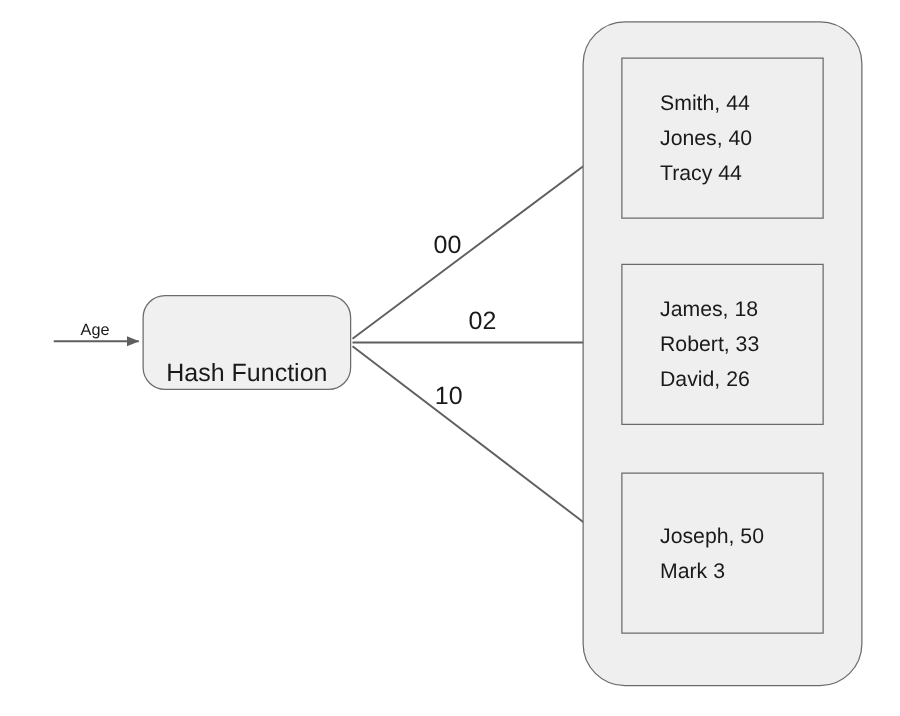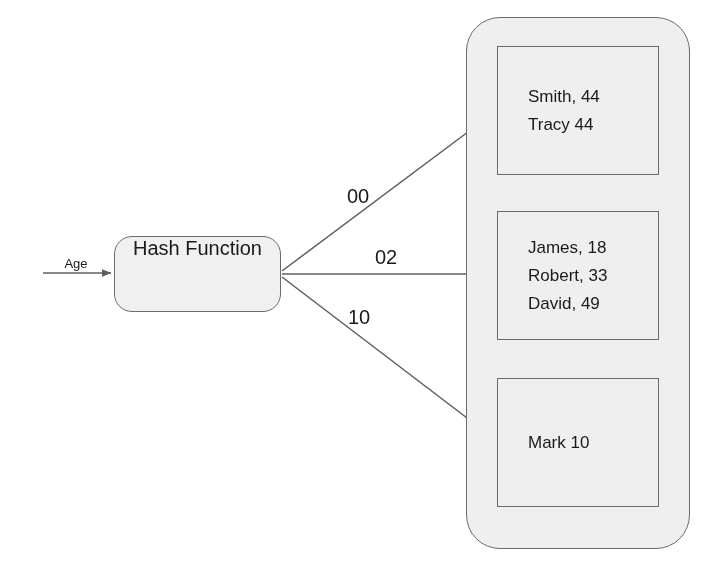--- a/index.html
+++ b/index.html
@@ -40,21 +40,21 @@
     line-height: 15px;
   }
   .hash-box {
     position: absolute;
     left: 114px; top: 236px;
     width: 167px; height: 76px;
     background: var(--node-fill);
     border: 1.5px solid var(--node-border);
     border-radius: 18px;
     display: flex;
-    align-items: flex-start;
+    align-items: flex-end;
     justify-content: center;
     font-size: 20px;
   }
   .edge-label {
     position: absolute;
     transform: translateX(-50%);
     font-size: 20px;
     line-height: 19px;
   }
   .l00 { left: 358px; top: 187px; }
@@ -109,25 +109,27 @@
     <span>Hash Function</span>
   </div>
 
   <div class="edge-label l00">00</div>
   <div class="edge-label l01">02</div>
   <div class="edge-label l10">10</div>
 
   <div class="container-box">
     <div class="bucket b1">
       <div class="entry">Smith, 44</div>
+      <div class="entry">Jones, 40</div>
       <div class="entry">Tracy 44</div>
     </div>
     <div class="bucket b2">
       <div class="entry">James, 18</div>
       <div class="entry">Robert, 33</div>
-      <div class="entry">David, 49</div>
+      <div class="entry">David, 26</div>
     </div>
     <div class="bucket b3">
-      <div class="entry">Mark 10</div>
+      <div class="entry">Joseph, 50</div>
+      <div class="entry">Mark 3</div>
     </div>
   </div>
 
 </div>
 
 </body></html>

